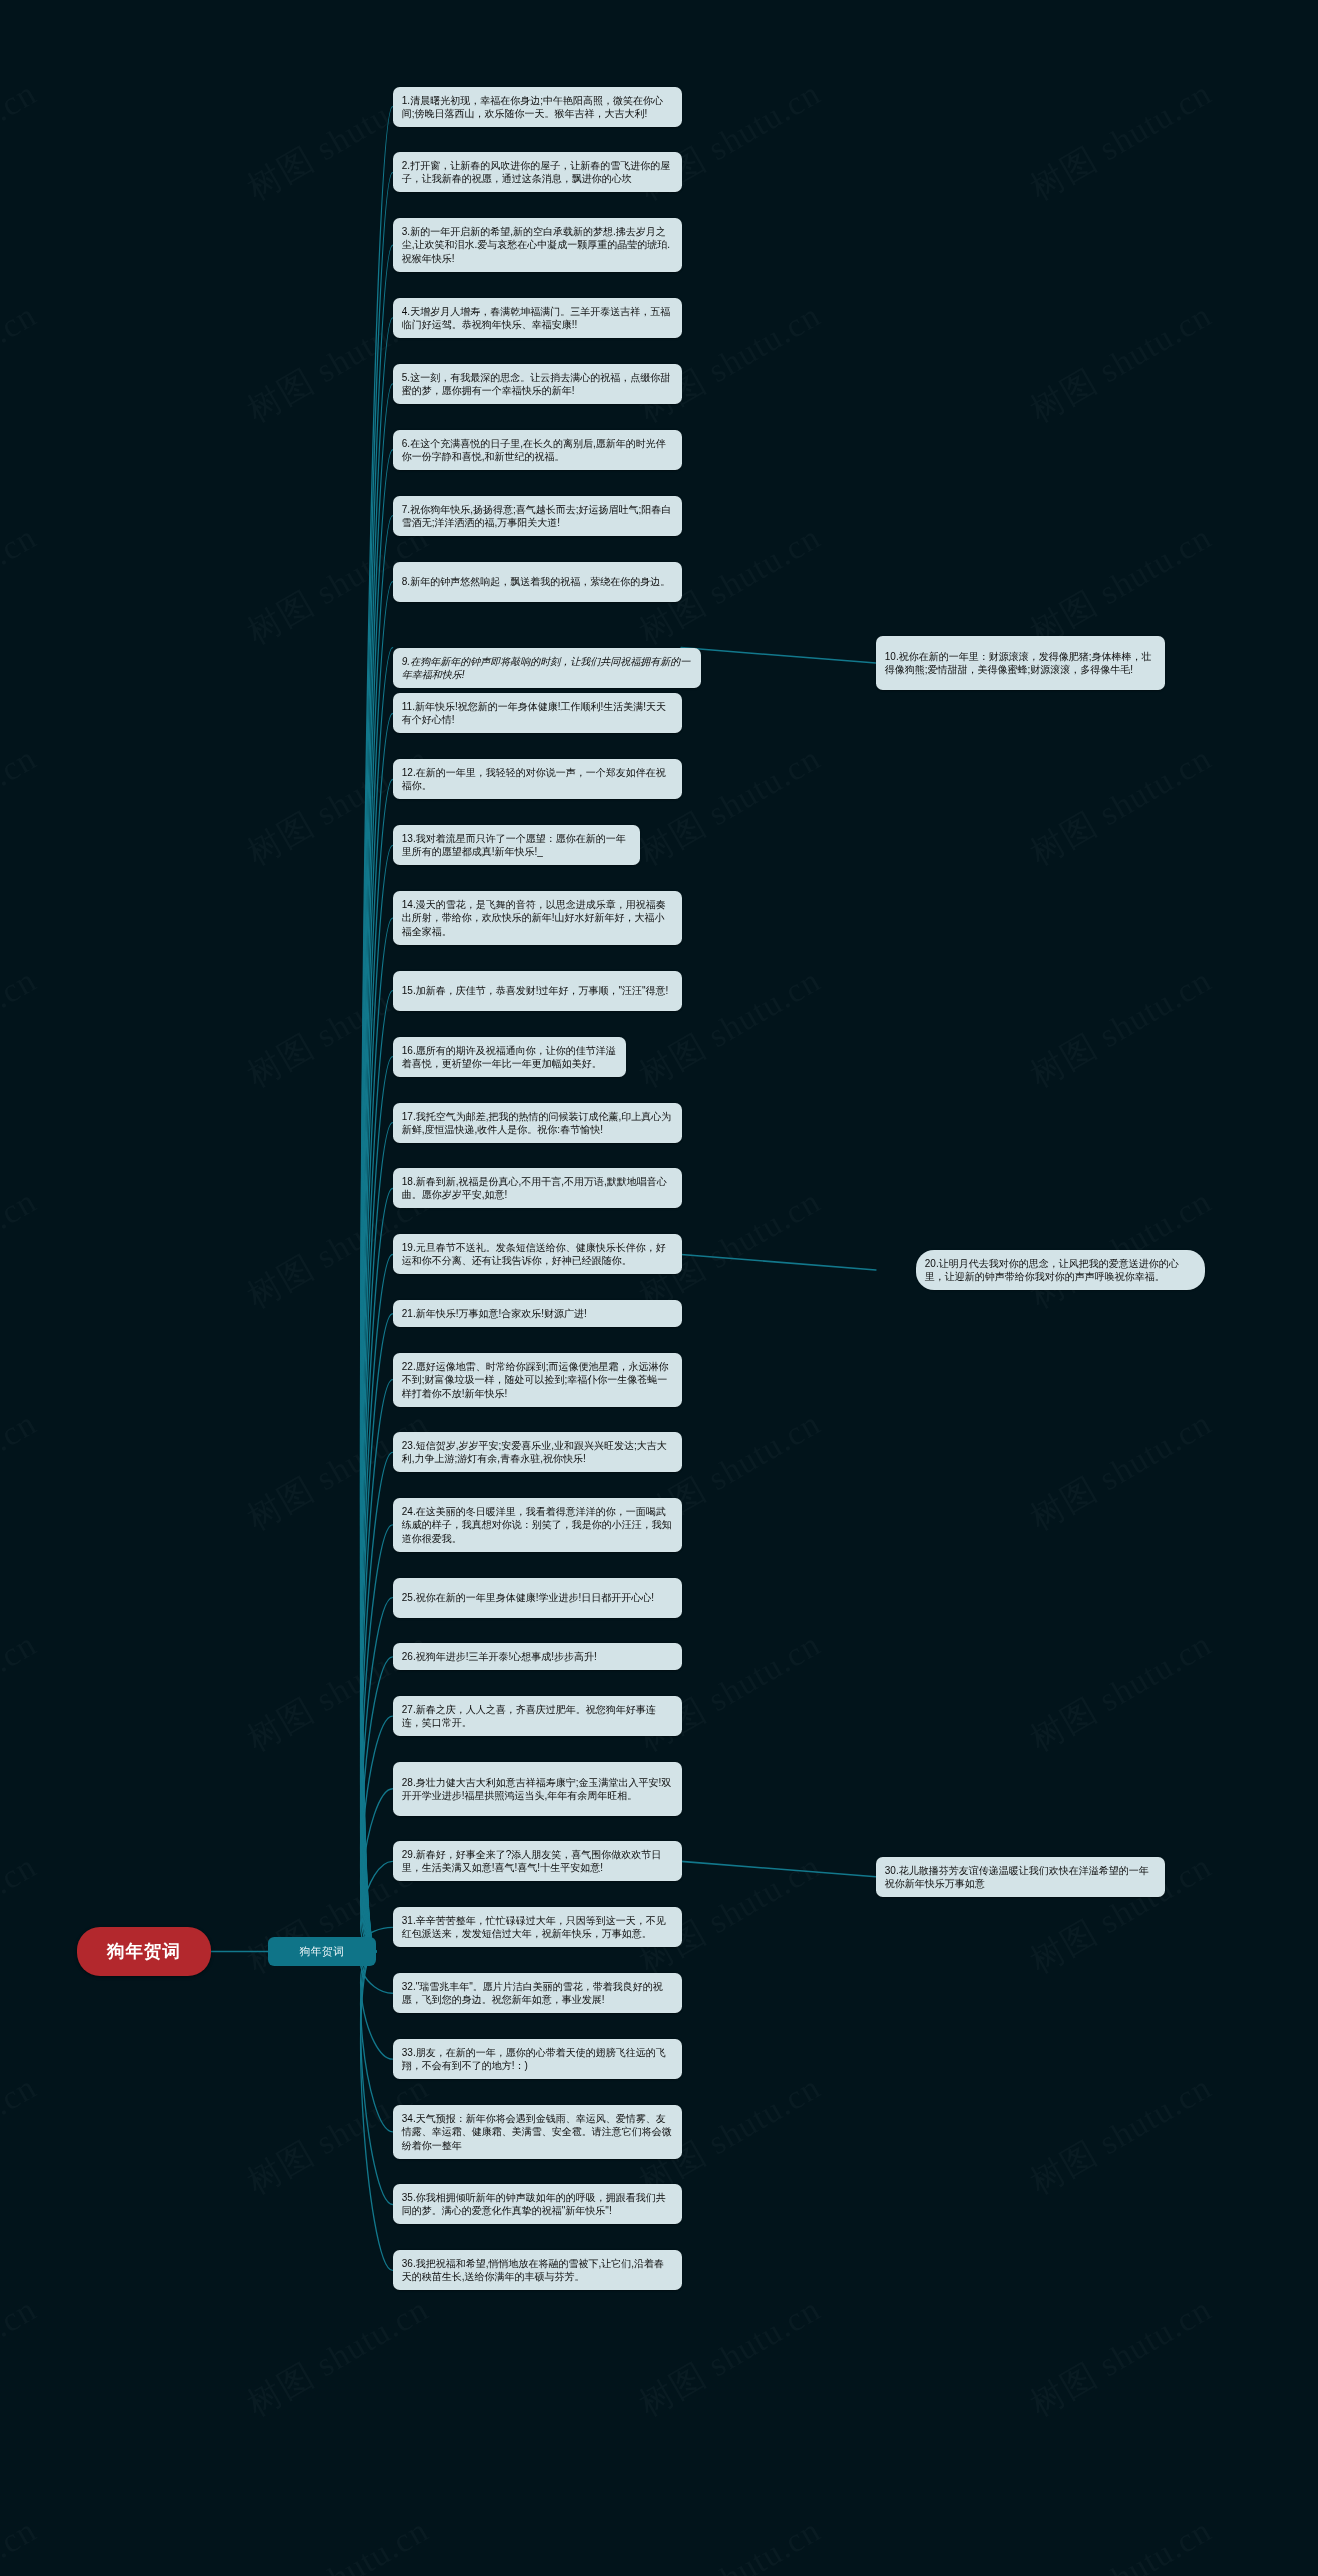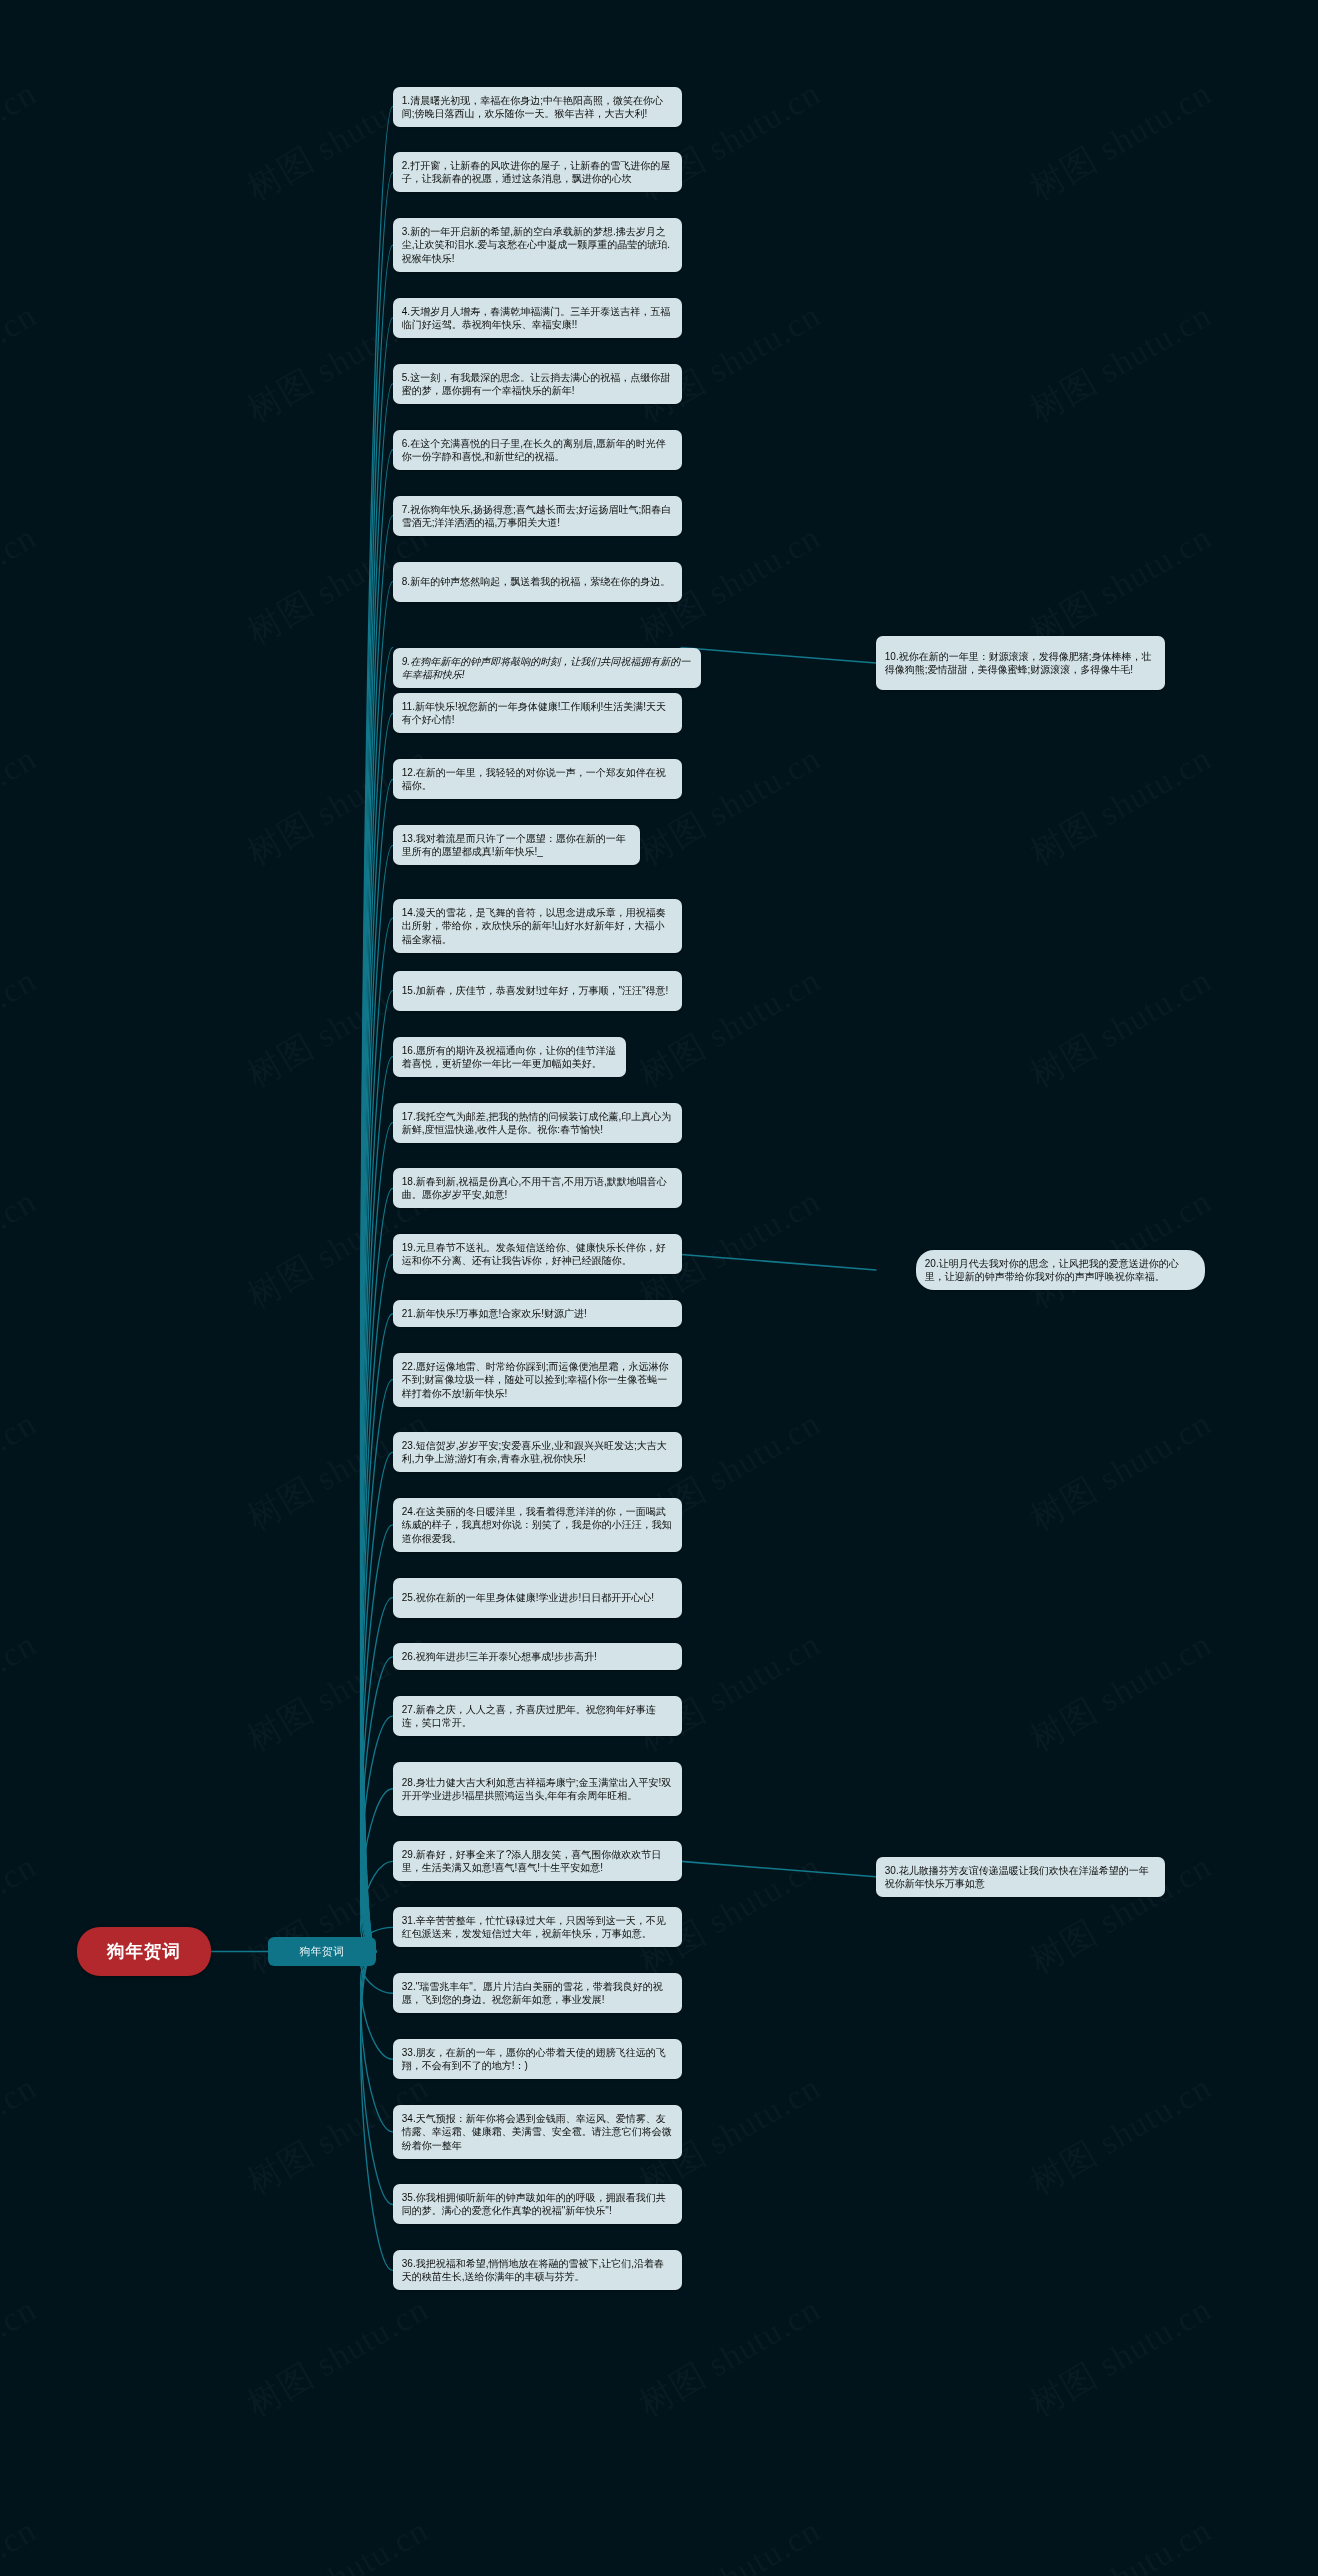--- a/index.html
+++ b/index.html
@@ -189,21 +189,21 @@
       <div class="node leaf" style="left: 393px; top: 218px; width: 289px; min-height: 54px;"><span>3.新的一年开启新的希望,新的空白承载新的梦想.拂去岁月之尘,让欢笑和泪水.爱与哀愁在心中凝成一颗厚重的晶莹的琥珀.祝猴年快乐!</span></div>
       <div class="node leaf" style="left: 393px; top: 298px; width: 289px; min-height: 40px;"><span>4.天增岁月人增寿，春满乾坤福满门。三羊开泰送吉祥，五福临门好运驾。恭祝狗年快乐、幸福安康!!</span></div>
       <div class="node leaf" style="left: 393px; top: 364px; width: 289px; min-height: 40px; align-items: flex-end;"><span>5.这一刻，有我最深的思念。让云捎去满心的祝福，点缀你甜蜜的梦，愿你拥有一个幸福快乐的新年!</span></div>
       <div class="node leaf" style="left: 393px; top: 430px; width: 289px; min-height: 40px;"><span>6.在这个充满喜悦的日子里,在长久的离别后,愿新年的时光伴你一份字静和喜悦,和新世纪的祝福。</span></div>
       <div class="node leaf" style="left: 393px; top: 496px; width: 289px; min-height: 40px;"><span>7.祝你狗年快乐,扬扬得意;喜气越长而去;好运扬眉吐气;阳春白雪酒无;洋洋洒洒的福,万事阳关大道!</span></div>
       <div class="node leaf" style="left: 393px; top: 562px; width: 289px; min-height: 40px;"><span>8.新年的钟声悠然响起，飘送着我的祝福，萦绕在你的身边。</span></div>
       <div class="node leaf" style="left: 393px; top: 648px; width: 308px; min-height: 40px; font-style: italic;"><span>9.在狗年新年的钟声即将敲响的时刻，让我们共同祝福拥有新的一年幸福和快乐!</span></div>
       <div class="node leaf" style="left: 393px; top: 693px; width: 289px; min-height: 40px;"><span>11.新年快乐!祝您新的一年身体健康!工作顺利!生活美满!天天有个好心情!</span></div>
       <div class="node leaf" style="left: 393px; top: 759px; width: 289px; min-height: 40px;"><span>12.在新的一年里，我轻轻的对你说一声，一个郑友如伴在祝福你。</span></div>
       <div class="node leaf" style="left: 393px; top: 825px; width: 247px; min-height: 40px;"><span>13.我对着流星而只许了一个愿望：愿你在新的一年里所有的愿望都成真!新年快乐!_</span></div>
-      <div class="node leaf" style="left: 393px; top: 891px; width: 289px; min-height: 54px; margin-top: 8px;"><span>14.漫天的雪花，是飞舞的音符，以思念进成乐章，用祝福奏出所射，带给你，欢欣快乐的新年!山好水好新年好，大福小福全家福。</span></div>
+      <div class="node leaf" style="left: 393px; top: 891px; width: 289px; min-height: 54px;"><span>14.漫天的雪花，是飞舞的音符，以思念进成乐章，用祝福奏出所射，带给你，欢欣快乐的新年!山好水好新年好，大福小福全家福。</span></div>
       <div class="node leaf" style="left: 393px; top: 971px; width: 289px; min-height: 40px;"><span>15.加新春，庆佳节，恭喜发财!过年好，万事顺，"汪汪"得意!</span></div>
       <div class="node leaf" style="left: 393px; top: 1037px; width: 233px; min-height: 40px;"><span>16.愿所有的期许及祝福通向你，让你的佳节洋溢着喜悦，更祈望你一年比一年更加幅如美好。</span></div>
       <div class="node leaf" style="left: 393px; top: 1103px; width: 289px; min-height: 40px;"><span>17.我托空气为邮差,把我的热情的问候装订成伦薰,印上真心为新鲜,度恒温快递,收件人是你。祝你:春节愉快!</span></div>
       <div class="node leaf" style="left: 393px; top: 1168px; width: 289px; min-height: 40px;"><span>18.新春到新,祝福是份真心,不用干言,不用万语,默默地唱音心曲。愿你岁岁平安,如意!</span></div>
       <div class="node leaf" style="left: 393px; top: 1234px; width: 289px; min-height: 40px;"><span>19.元旦春节不送礼。发条短信送给你、健康快乐长伴你，好运和你不分离、还有让我告诉你，好神已经跟随你。</span></div>
       <div class="node leaf" style="left: 393px; top: 1300px; width: 289px; min-height: 27px;"><span>21.新年快乐!万事如意!合家欢乐!财源广进!</span></div>
       <div class="node leaf" style="left: 393px; top: 1353px; width: 289px; min-height: 54px;"><span>22.愿好运像地雷、时常给你踩到;而运像便池星霜，永远淋你不到;财富像垃圾一样，随处可以捡到;幸福仆你一生像苍蝇一样打着你不放!新年快乐!</span></div>
       <div class="node leaf" style="left: 393px; top: 1432px; width: 289px; min-height: 40px;"><span>23.短信贺岁,岁岁平安;安爱喜乐业,业和跟兴兴旺发达;大吉大利,力争上游;游灯有余,青春永驻,祝你快乐!</span></div>
       <div class="node leaf" style="left: 393px; top: 1498px; width: 289px; min-height: 54px;"><span>24.在这美丽的冬日暖洋里，我看着得意洋洋的你，一面喝武练威的样子，我真想对你说：别笑了，我是你的小汪汪，我知道你很爱我。</span></div>
       <div class="node leaf" style="left: 393px; top: 1578px; width: 289px; min-height: 40px;"><span>25.祝你在新的一年里身体健康!学业进步!日日都开开心心!</span></div>

